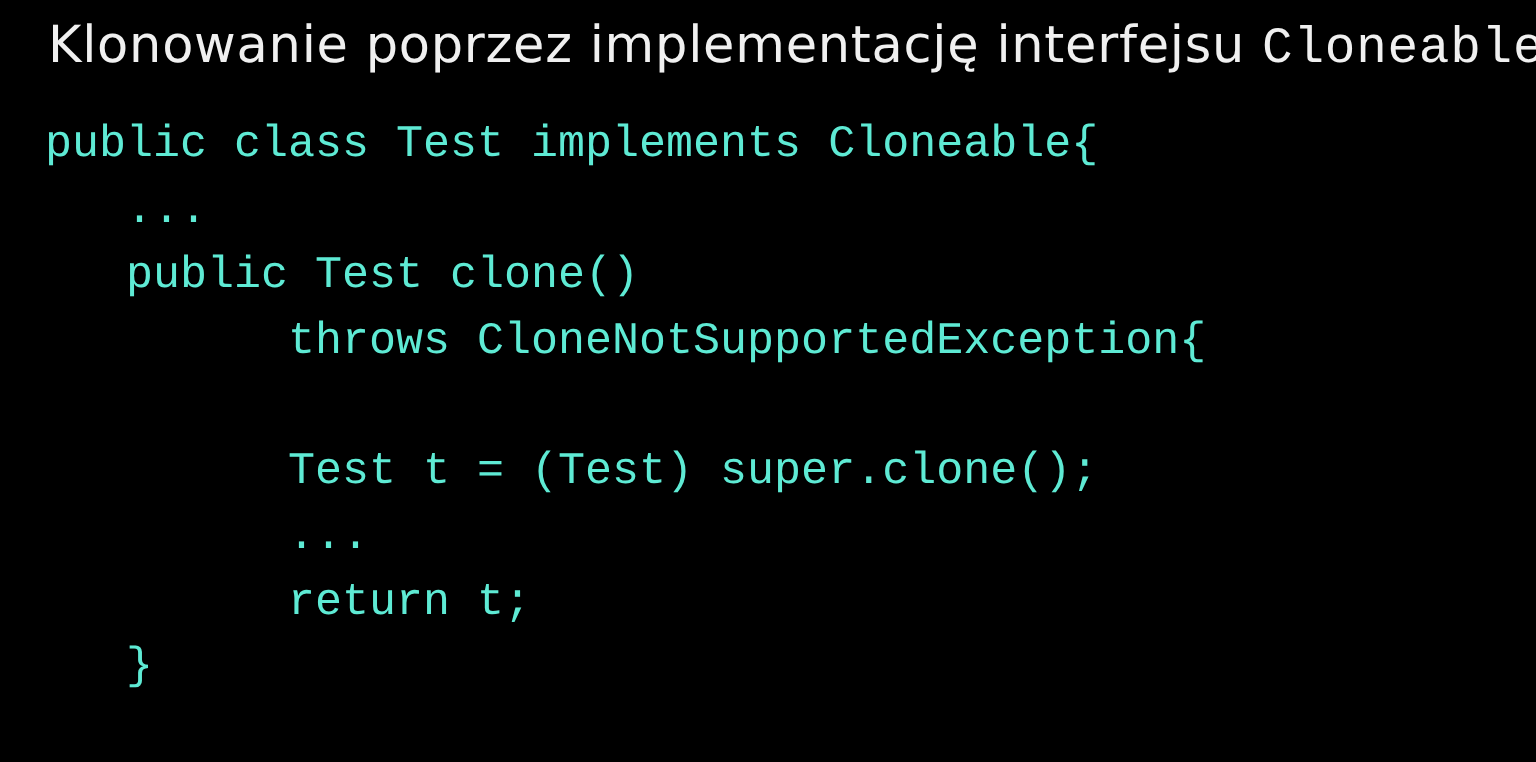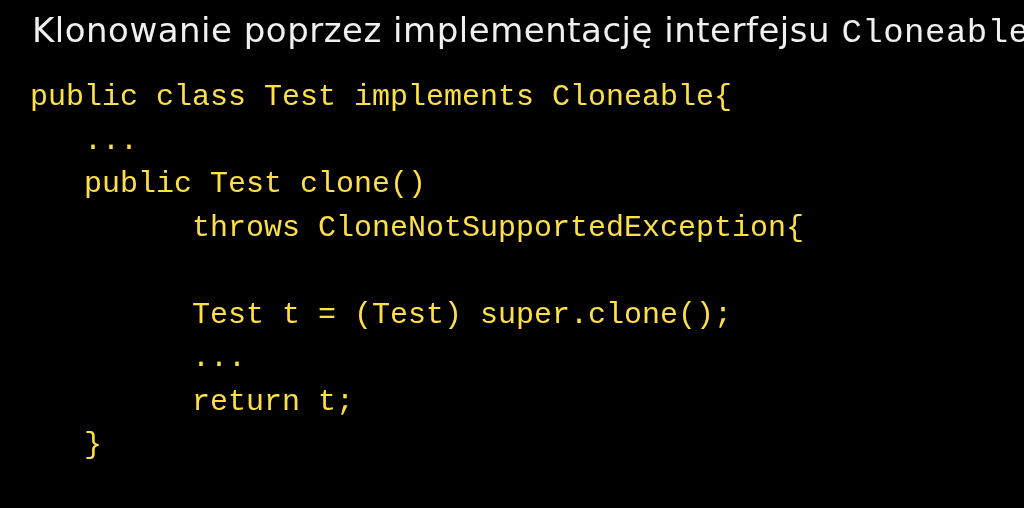--- a/index.html
+++ b/index.html
@@ -27,21 +27,21 @@
   }
   .title .mono {
     font-family: "Courier New", Courier, monospace;
     font-size: 34px;
   }
   pre.code {
     margin: 0;
     font-family: "Courier New", Courier, monospace;
     font-size: 30px;
     line-height: 1.45;
-    color: #fde047;
+    color: #5eead4;
     white-space: pre;
   }
 </style>
 </head>
 <body>
 
 <div class="slide">
   <h1 class="title"><span>Klonowanie poprzez implementację interfejsu </span><span class="mono">Cloneable</span></h1>
 
   <pre class="code"><span>public class Test implements Cloneable{</span>

